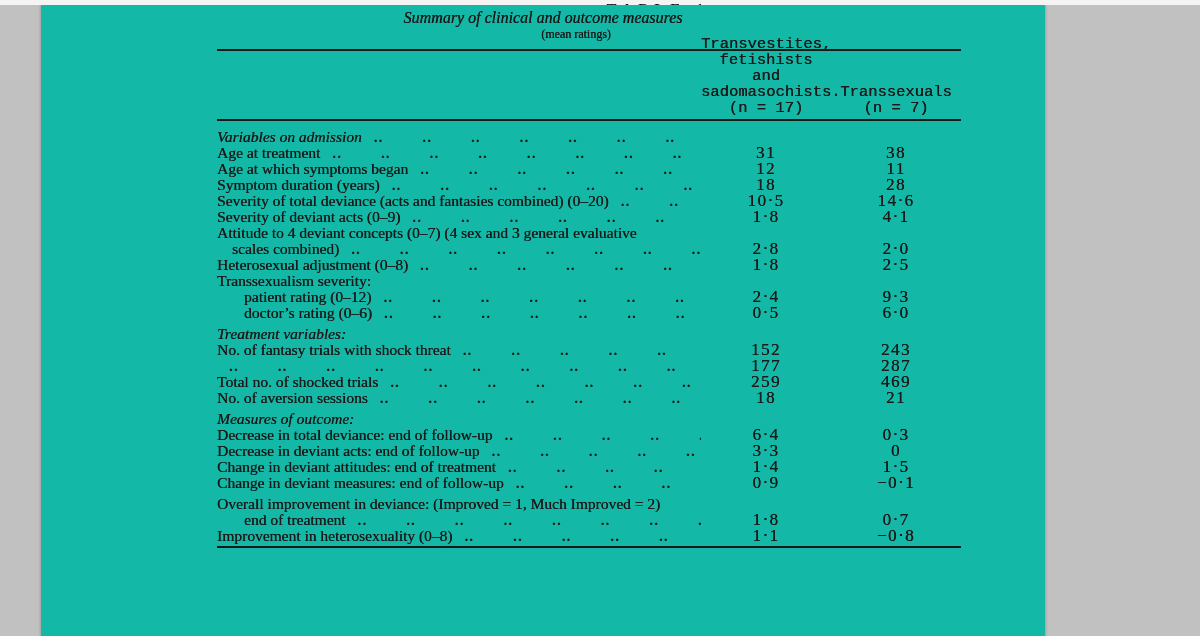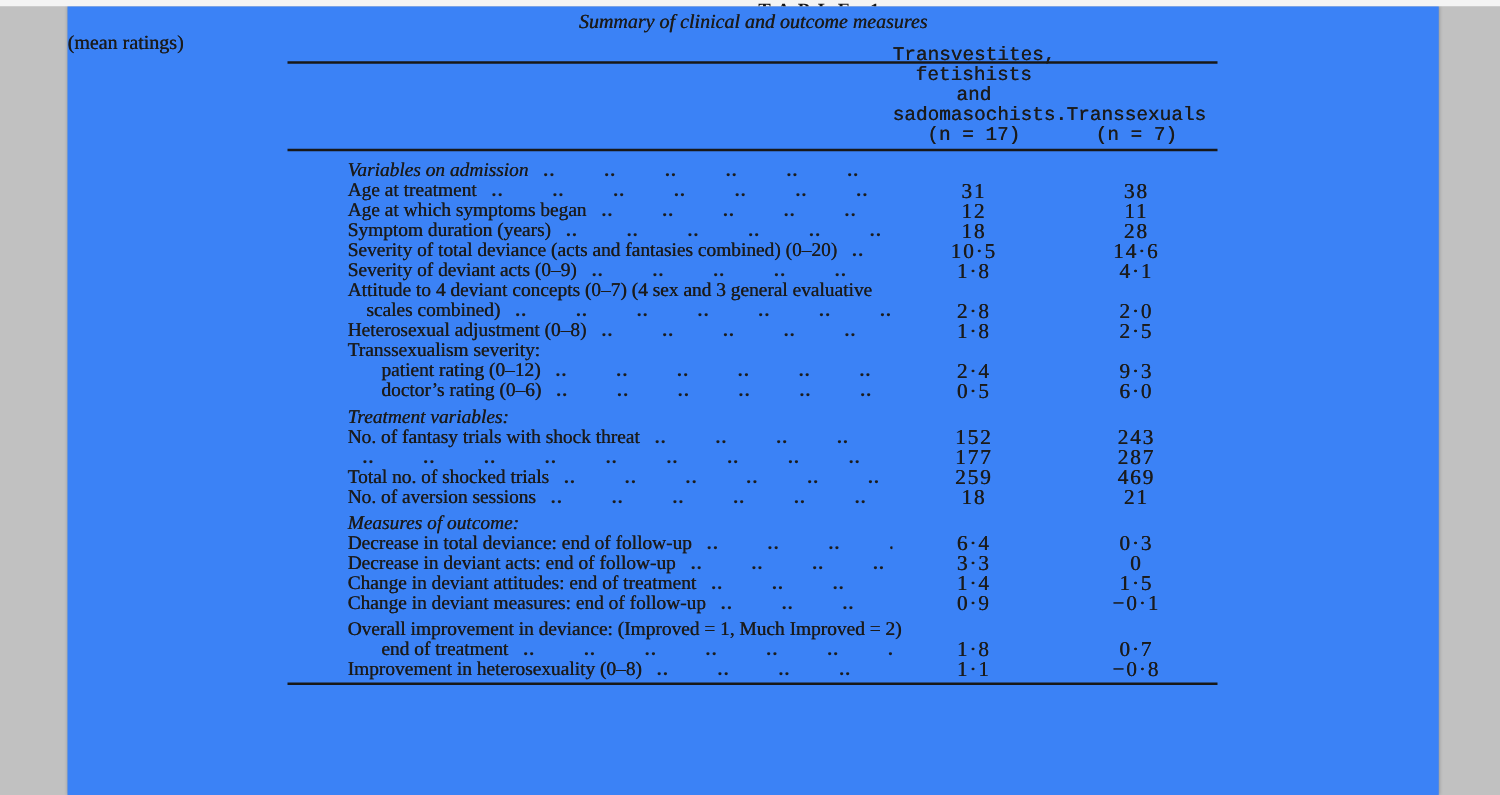--- a/index.html
+++ b/index.html
@@ -11,23 +11,23 @@
     font-family: "Liberation Serif", "DejaVu Serif", serif;
     color: #1b1b1b;
   }
   .top-strip {
     position: absolute; top: 0; left: 0;
     width: 1200px; height: 5px;
     background: #f4f4f4;
     z-index: 2;
   }
   .page {
-    position: absolute; left: 54px; top: 5px;
-    width: 1097px; height: 631px;
-    background: #3b82f6;
+    position: absolute; left: 41px; top: 5px;
+    width: 1004px; height: 631px;
+    background: #14b8a6;
     box-shadow: 0 0 3px rgba(0,0,0,0.30);
     z-index: 1;
   }
   .caption-clip {
     position: absolute; top: 0; left: 0;
     width: 1200px; height: 5px;
     overflow: hidden;
     text-align: center;
     z-index: 3;
   }
@@ -41,23 +41,24 @@
   }
   .doc-title {
     position: absolute; top: 4px; left: 0; width: 100%;
     text-align: center;
     font-style: italic;
     font-size: 16px; line-height: 17px;
     text-shadow: 0.3px 0 0 currentColor;
   }
   .doc-subtitle {
     position: absolute; top: 21px; left: 0; width: 100%;
-    text-align: left;
-    font-size: 16px; line-height: 17px;
-    text-shadow: 0.3px 0 0 currentColor;
+    text-align: center;
+    font-size: 12px; line-height: 17px;
+    text-shadow: 0.3px 0 0 currentColor;
+    padding-left: 33px;
   }
   .tbl {
     position: absolute; left: 176px; top: 44px;
     width: 744px;
   }
   .rule { border-top: 2px solid #181818; height: 0; }
   .hdr {
     display: flex; align-items: flex-end;
     box-sizing: border-box;
     height: 68px;
@@ -70,21 +71,20 @@
     text-align: center;
     font-size: 15.5px; line-height: 16px;
     text-shadow: 0.3px 0 0 currentColor;
   }
   .rows { padding-top: 8px; padding-bottom: 2px; }
   .row {
     display: flex; align-items: flex-start;
     height: 16px; line-height: 16px;
     font-size: 15.5px;
     white-space: nowrap;
-    margin-left: 48px;
   }
   .row.gap { margin-top: 5px; }
   .label { flex: none; text-shadow: 0.3px 0 0 currentColor; }
   .label.it { font-style: italic; }
   .label.ind1 { padding-left: 15px; }
   .label.ind2 { padding-left: 27px; }
   .dots {
     flex: 1; min-width: 0;
     overflow: hidden;
     padding-left: 12px;

